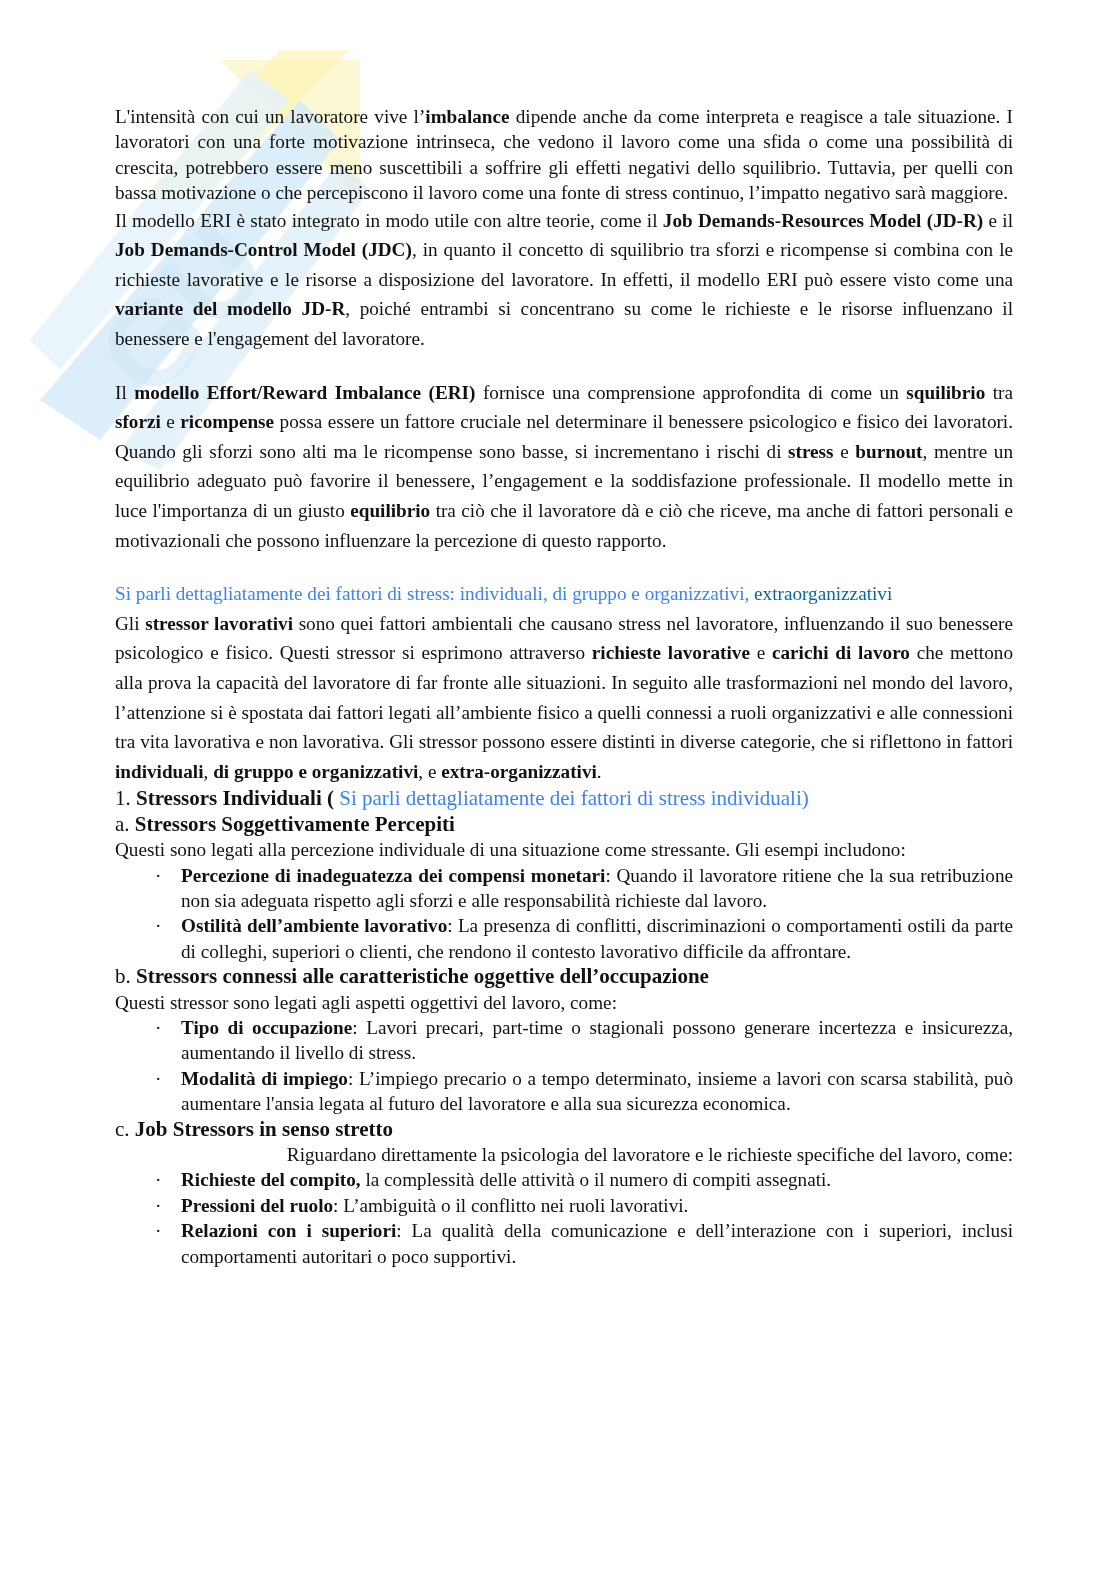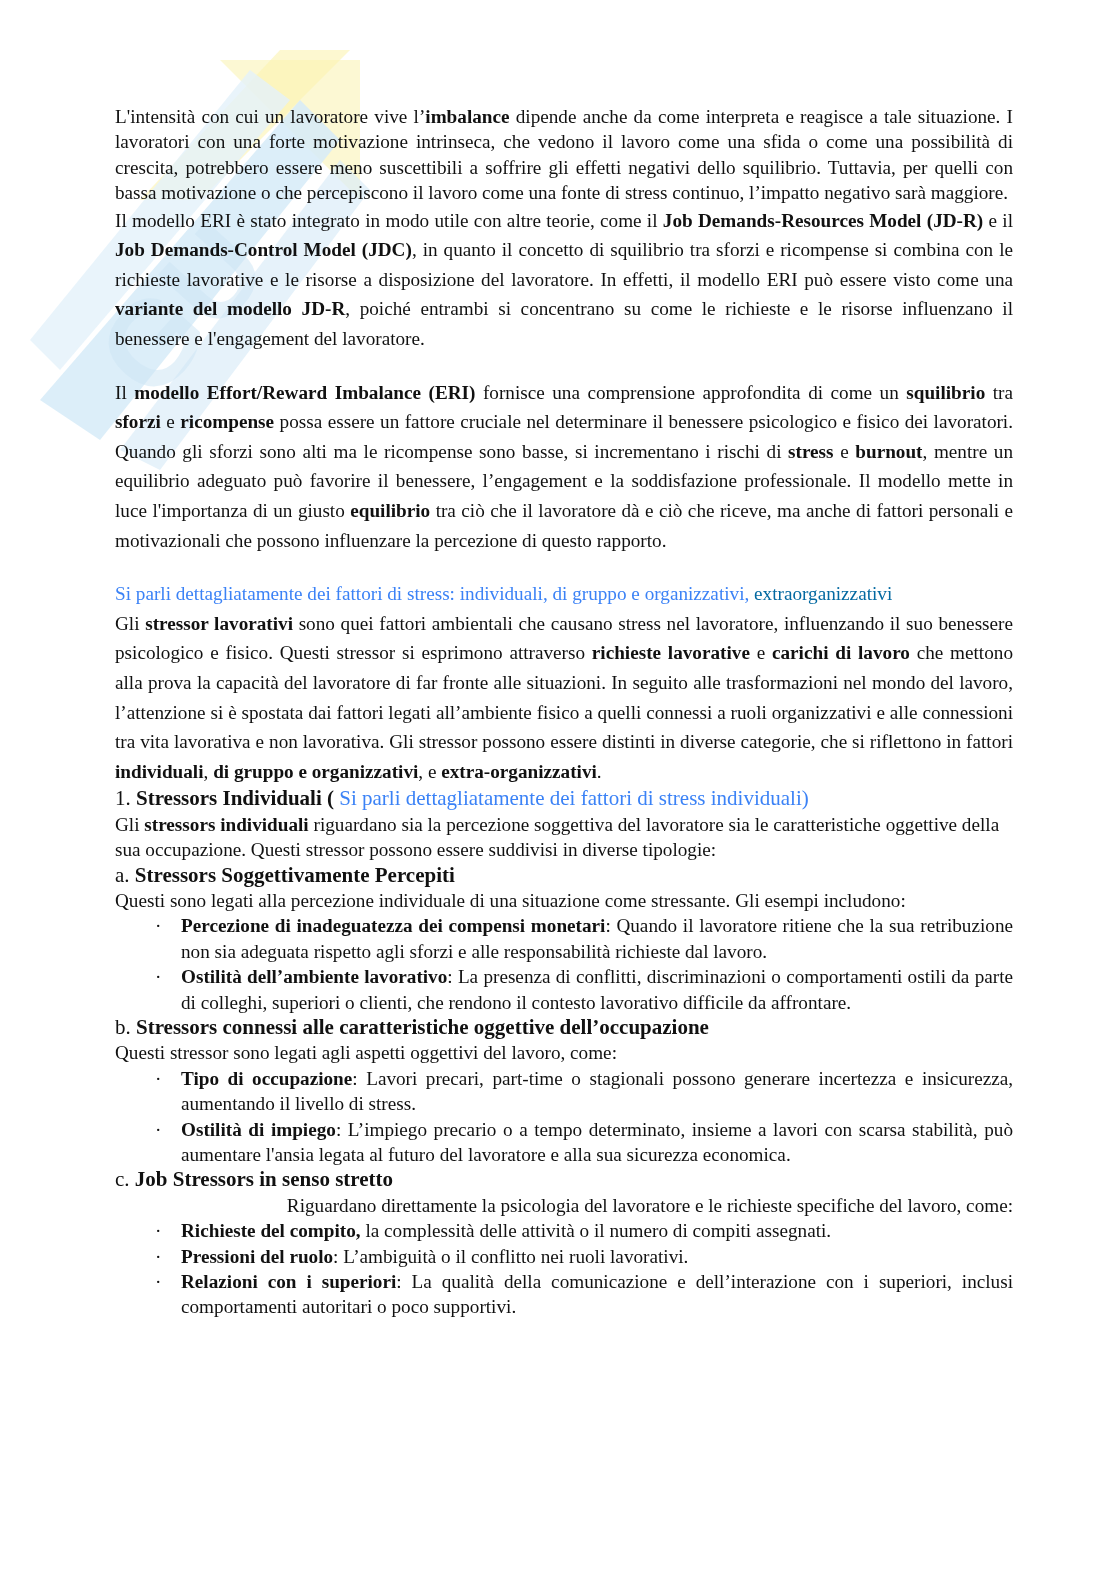--- a/index.html
+++ b/index.html
@@ -39,34 +39,33 @@
   <p class="p loose"><span>Il modello ERI è stato integrato in modo utile con altre teorie, come il </span><b>Job Demands-Resources Model (JD-R)</b><span> e il </span><b>Job Demands-Control Model (JDC)</b><span>, in quanto il concetto di squilibrio tra sforzi e ricompense si combina con le richieste lavorative e le risorse a disposizione del lavoratore. In effetti, il modello ERI può essere visto come una </span><b>variante del modello JD-R</b><span>, poiché entrambi si concentrano su come le richieste e le risorse influenzano il benessere e l'engagement del lavoratore.</span></p>
 
   <p class="p loose gap-md"><span>Il </span><b>modello Effort/Reward Imbalance (ERI)</b><span> fornisce una comprensione approfondita di come un </span><b>squilibrio</b><span> tra </span><b>sforzi</b><span> e </span><b>ricompense</b><span> possa essere un fattore cruciale nel determinare il benessere psicologico e fisico dei lavoratori. Quando gli sforzi sono alti ma le ricompense sono basse, si incrementano i rischi di </span><b>stress</b><span> e </span><b>burnout</b><span>, mentre un equilibrio adeguato può favorire il benessere, l’engagement e la soddisfazione professionale. Il modello mette in luce l'importanza di un giusto </span><b>equilibrio</b><span> tra ciò che il lavoratore dà e ciò che riceve, ma anche di fattori personali e motivazionali che possono influenzare la percezione di questo rapporto.</span></p>
 
   <p class="p loose gap-md" style="margin-bottom:0;"><span class="blue">Si parli dettagliatamente dei fattori di stress: individuali, di gruppo e organizzativi, </span><span class="purple">extraorganizzativi</span></p>
 
   <p class="p loose"><span>Gli </span><b>stressor lavorativi</b><span> sono quei fattori ambientali che causano stress nel lavoratore, influenzando il suo benessere psicologico e fisico. Questi stressor si esprimono attraverso </span><b>richieste lavorative</b><span> e </span><b>carichi di lavoro</b><span> che mettono alla prova la capacità del lavoratore di far fronte alle situazioni. In seguito alle trasformazioni nel mondo del lavoro, l’attenzione si è spostata dai fattori legati all’ambiente fisico a quelli connessi a ruoli organizzativi e alle connessioni tra vita lavorativa e non lavorativa. Gli stressor possono essere distinti in diverse categorie, che si riflettono in fattori </span><b>individuali</b><span>, </span><b>di gruppo e organizzativi</b><span>, e </span><b>extra-organizzativi</b><span>.</span></p>
 
   <p class="heading-line gap-md"><span>1. </span><b>Stressors Individuali</b><b> ( </b><span class="blue">Si parli dettagliatamente dei fattori di stress individuali)</span></p>
 
-  <p class="p tight" style="text-align:left;"><span>Gli </span><b>stressors individuali</b><span> riguardano sia la percezione soggettiva del lavoratore sia le caratteristiche oggettive della sua occupazione. Questi stressor possono essere suddivisi in diverse tipologie:</span></p>
 
   <p class="heading-line"><span>a. </span><b>Stressors Soggettivamente Percepiti</b></p>
   <p class="p tight" style="text-align:left;">Questi sono legati alla percezione individuale di una situazione come stressante. Gli esempi includono:</p>
   <ul class="bullet-list">
     <li class="bullet-item"><span class="bullet-dot">·</span><b>Percezione di inadeguatezza dei compensi monetari</b><span>: Quando il lavoratore ritiene che la sua retribuzione non sia adeguata rispetto agli sforzi e alle responsabilità richieste dal lavoro.</span></li>
     <li class="bullet-item"><span class="bullet-dot">·</span><b>Ostilità dell’ambiente lavorativo</b><span>: La presenza di conflitti, discriminazioni o comportamenti ostili da parte di colleghi, superiori o clienti, che rendono il contesto lavorativo difficile da affrontare.</span></li>
   </ul>
 
   <p class="heading-line"><span>b. </span><b>Stressors connessi alle caratteristiche oggettive dell’occupazione</b></p>
   <p class="p tight" style="text-align:left;">Questi stressor sono legati agli aspetti oggettivi del lavoro, come:</p>
   <ul class="bullet-list">
     <li class="bullet-item"><span class="bullet-dot">·</span><b>Tipo di occupazione</b><span>: Lavori precari, part-time o stagionali possono generare incertezza e insicurezza, aumentando il livello di stress.</span></li>
-    <li class="bullet-item"><span class="bullet-dot">·</span><b>Ostilità di impiego</b><span>: L’impiego precario o a tempo determinato, insieme a lavori con scarsa stabilità, può aumentare l'ansia legata al futuro del lavoratore e alla sua sicurezza economica.</span></li>
+    <li class="bullet-item"><span class="bullet-dot">·</span><b>Modalità di impiego</b><span>: L’impiego precario o a tempo determinato, insieme a lavori con scarsa stabilità, può aumentare l'ansia legata al futuro del lavoratore e alla sua sicurezza economica.</span></li>
   </ul>
 
   <p class="heading-line"><span>c. </span><b>Job Stressors in senso stretto</b></p>
   <p class="p tight" style="text-align:right;">Riguardano direttamente la psicologia del lavoratore e le richieste specifiche del lavoro, come:</p>
   <ul class="bullet-list">
     <li class="bullet-item"><span class="bullet-dot">·</span><b>Richieste del compito,</b><span> la complessità delle attività o il numero di compiti assegnati.</span></li>
     <li class="bullet-item"><span class="bullet-dot">·</span><b>Pressioni del ruolo</b><span>: L’ambiguità o il conflitto nei ruoli lavorativi.</span></li>
     <li class="bullet-item"><span class="bullet-dot">·</span><b>Relazioni con i superiori</b><span>: La qualità della comunicazione e dell’interazione con i superiori, inclusi comportamenti autoritari o poco supportivi.</span></li>
   </ul>
 

